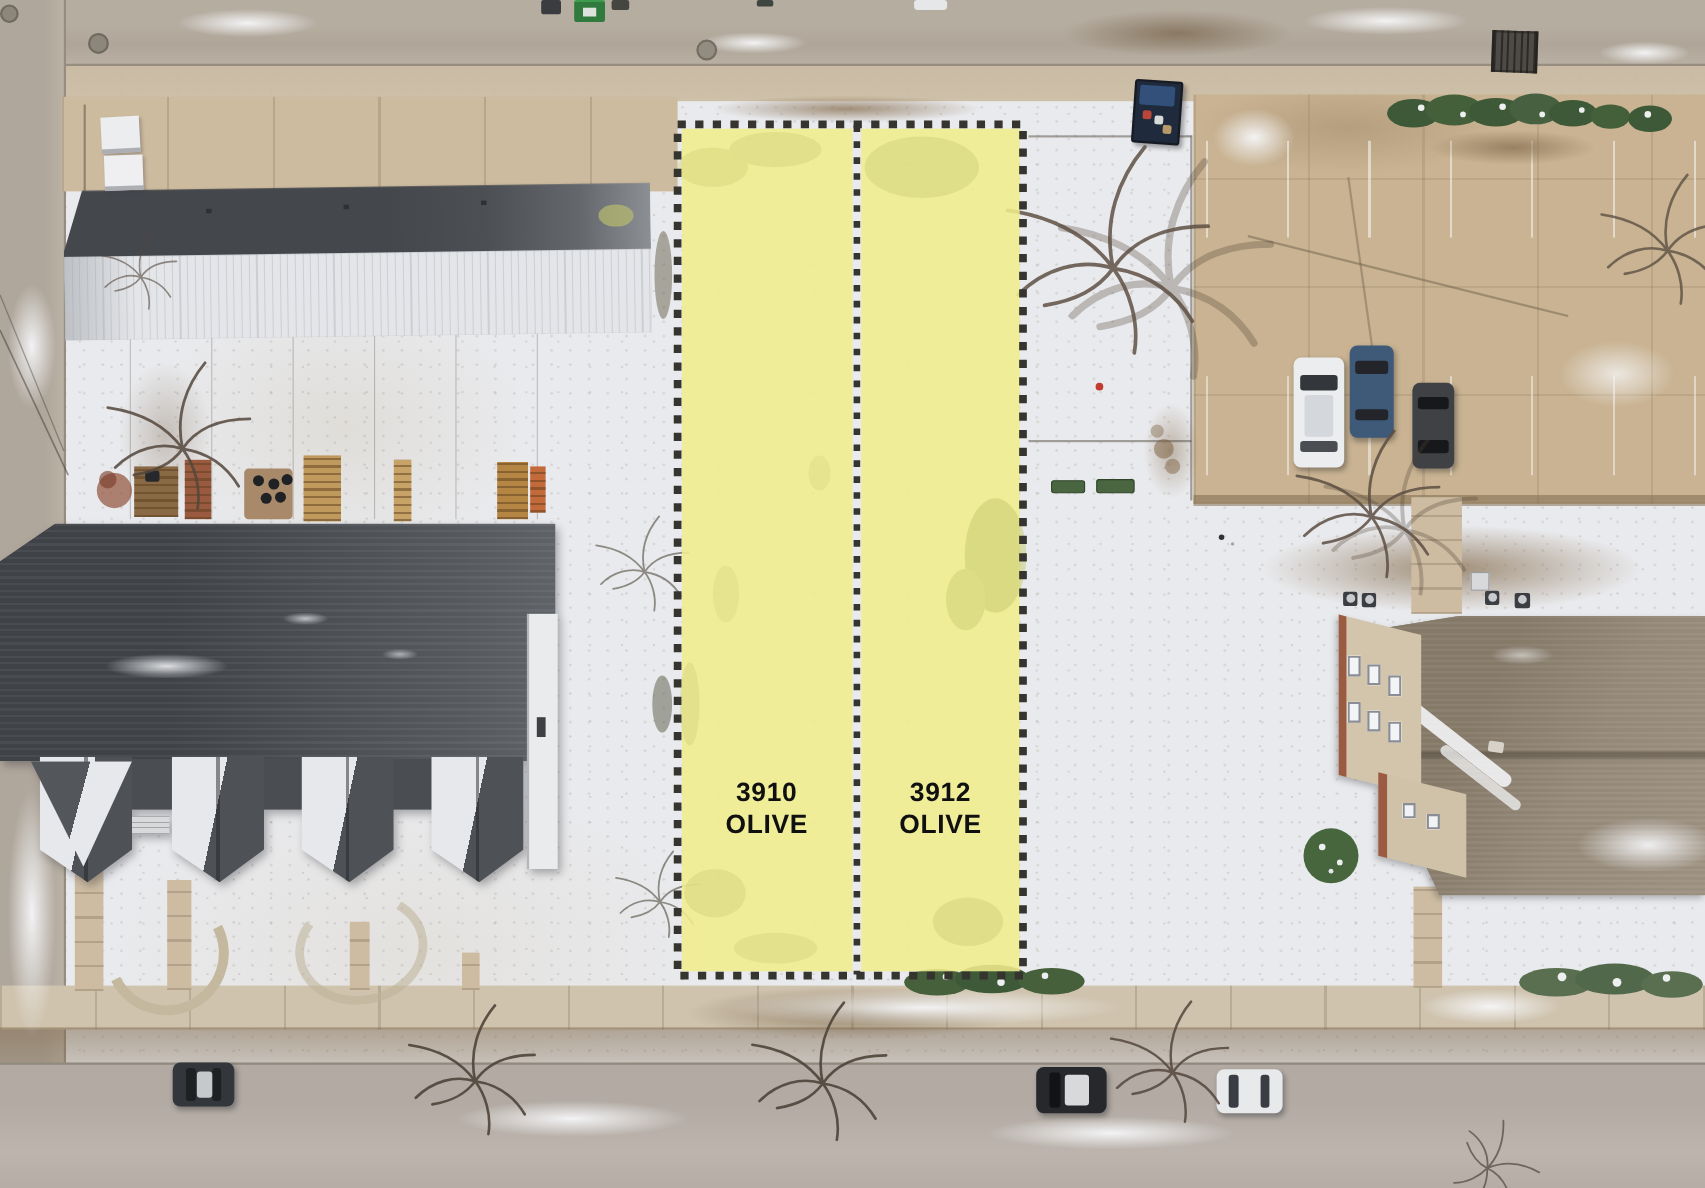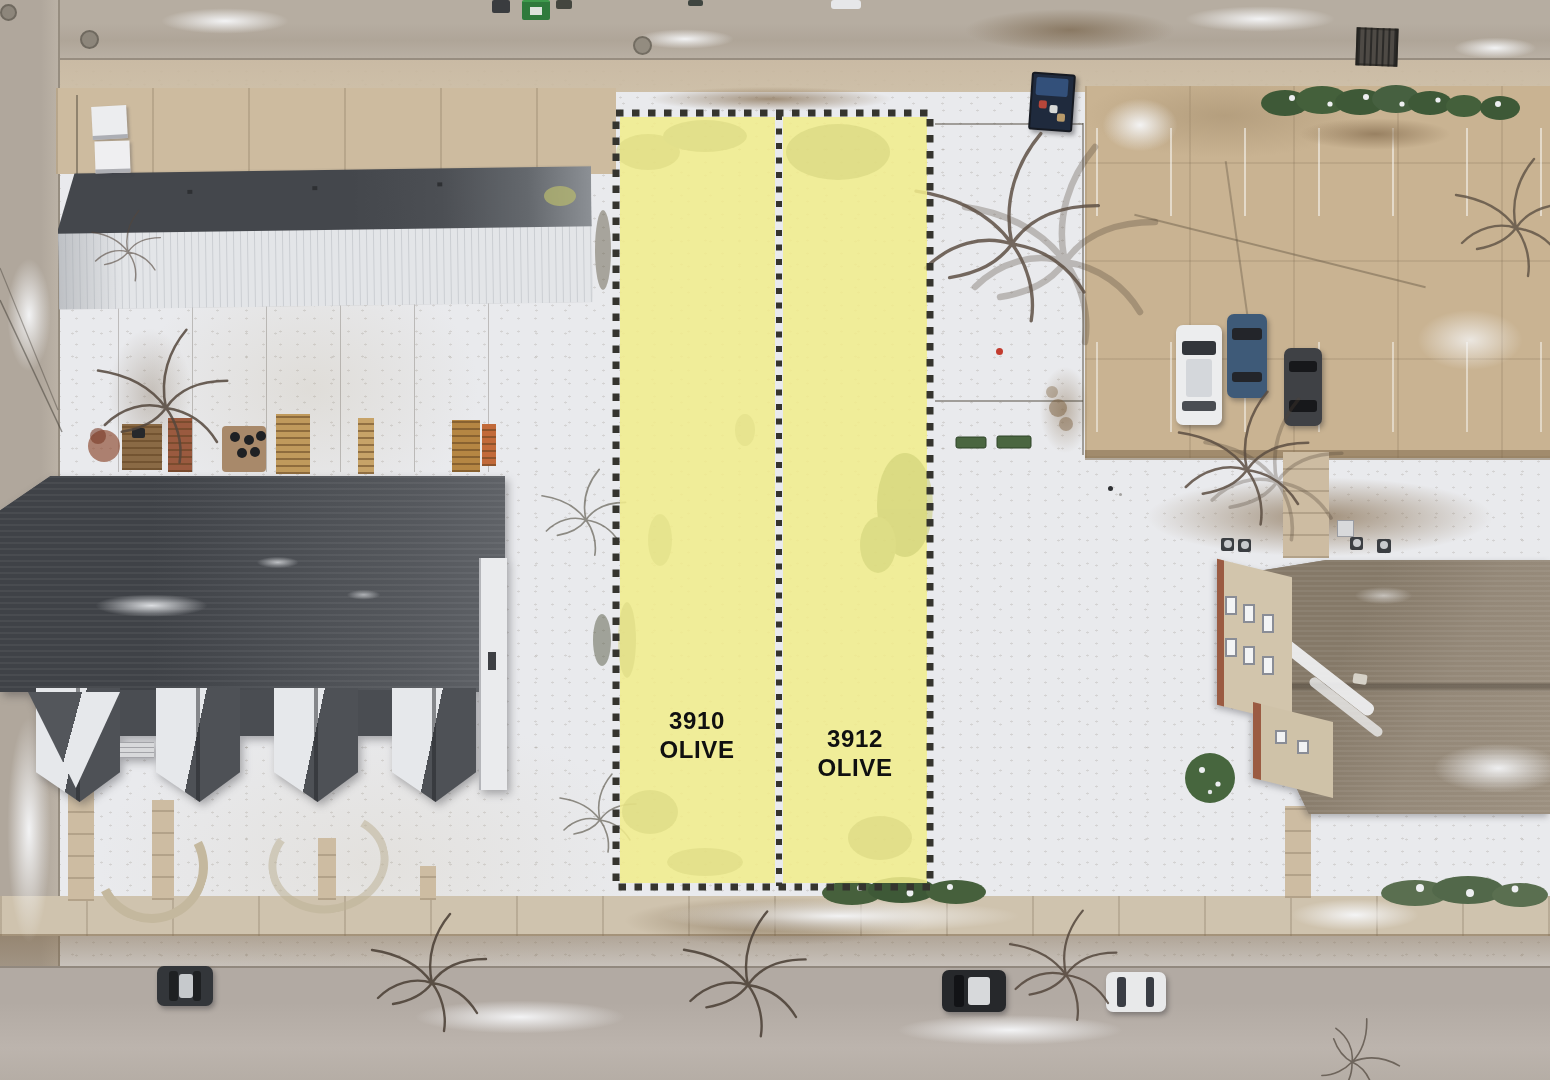--- a/index.html
+++ b/index.html
@@ -333,18 +333,18 @@
       <ellipse cx="627" cy="640" rx="9" ry="38" fill="#D9D780"></ellipse>
     </g>
     <rect x="616" y="113" width="314" height="774" fill="none" stroke-width="7" stroke-dasharray="7.5 8.5" stroke="#35342E"></rect>
     <line x1="779" y1="114" x2="779" y2="886" stroke-width="6" stroke-dasharray="6 8.5" stroke="#35342E"></line>
   </svg>
 
   <div class="lot-label" style="left:618px;top:706px;width:158px;">
     <span>3910</span>
     <span>OLIVE</span>
   </div>
-  <div class="lot-label" style="left:781px;top:724px;width:148px;">
+  <div class="lot-label" style="left:781px;top:706px;width:148px;">
     <span>3912</span>
     <span>OLIVE</span>
   </div>
 
 </div>
 
 </body></html>

